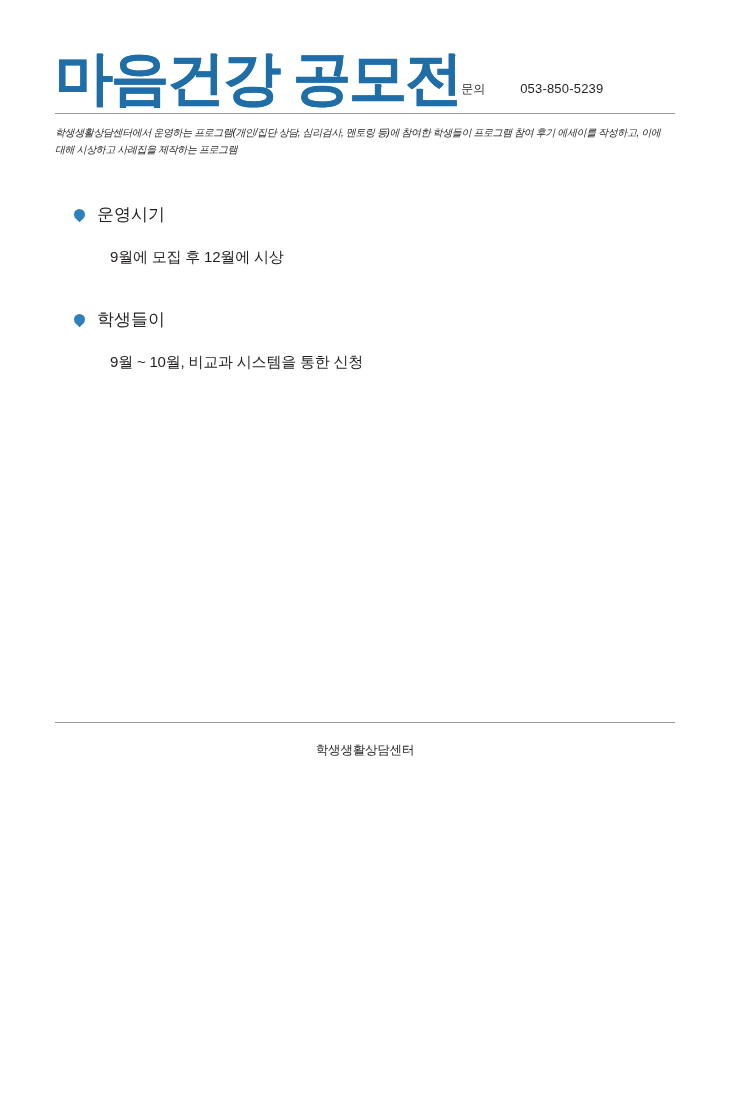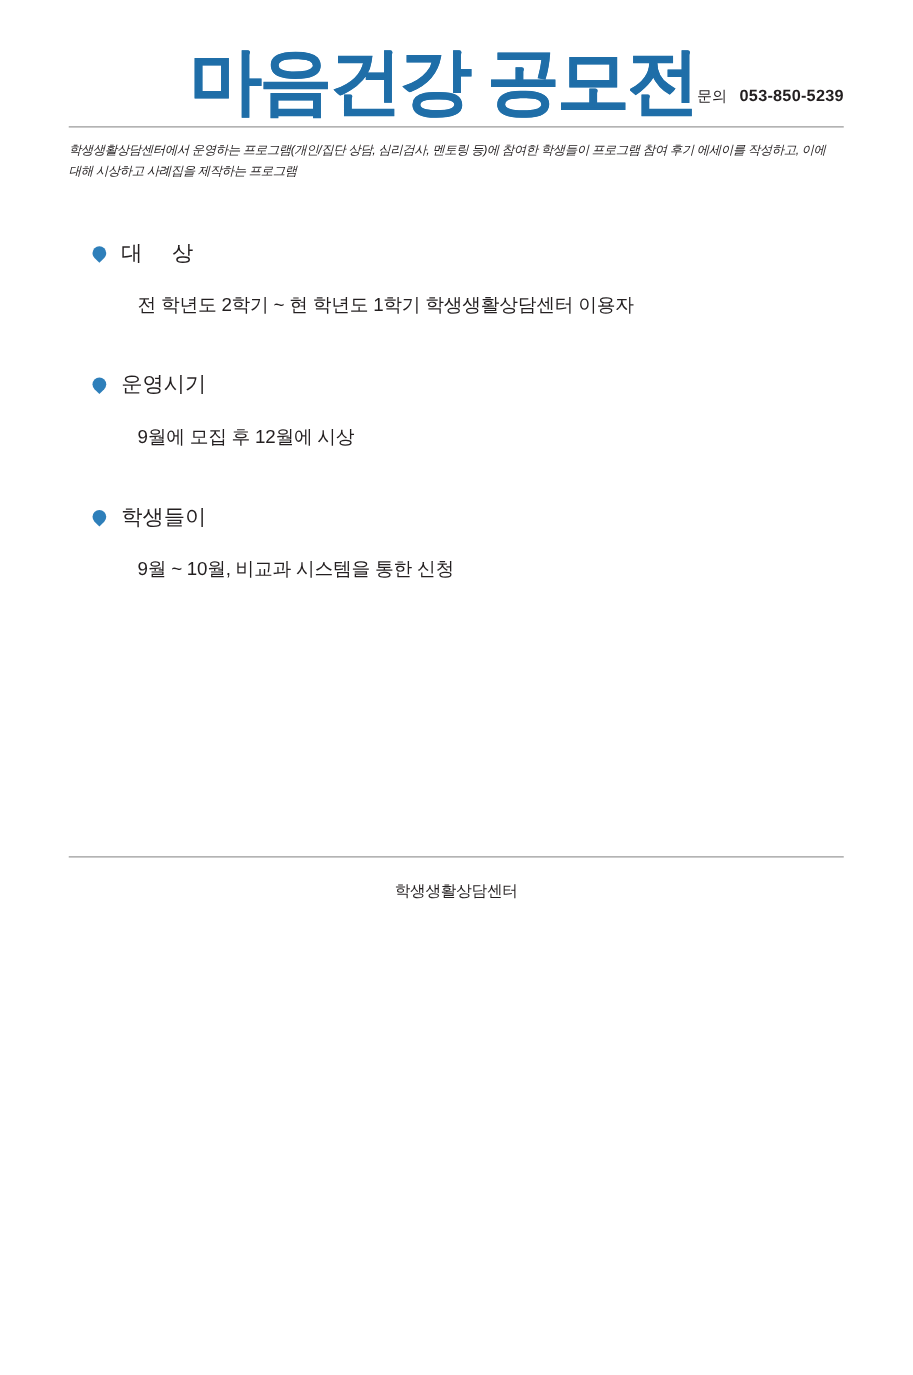--- a/index.html
+++ b/index.html
@@ -20,22 +20,22 @@
     height: 1100px;
     box-sizing: border-box;
     padding: 0 55px;
     position: relative;
   }
 
   
   .header {
     display: flex;
     align-items: flex-end;
-    justify-content: flex-end;
-    padding-top: 36px;
+    justify-content: flex-start;
+    padding-top: 48px;
     padding-bottom: 6px;
   }
   .title {
     font-size: 58px;
     font-weight: 700;
     letter-spacing: -2px;
     color: #1f6ea8;
     line-height: 1.02;
     white-space: nowrap;
     -webkit-text-stroke: 0.4px #1f6ea8;
@@ -47,23 +47,24 @@
     padding-bottom: 9px;
     white-space: nowrap;
   }
   .contact-label {
     font-size: 12px;
     font-weight: 400;
     color: #231f20;
   }
   .contact-number {
     font-size: 13px;
-    font-weight: 700;
+    font-weight: 400;
     color: #231f20;
     letter-spacing: 0.2px;
+    margin-left: 25px;
   }
   .rule {
     border: 0;
     border-top: 1px solid #9a9a9a;
     margin: 0;
   }
 
   
   .intro {
     margin-top: 10px;
@@ -114,21 +115,21 @@
     letter-spacing: -0.2px;
     color: #231f20;
     line-height: 1.5;
   }
 
   
   .footer {
     position: absolute;
     left: 55px;
     right: 55px;
-    top: 685px;
+    top: 722px;
   }
   .footer-rule {
     border: 0;
     border-top: 1px solid #9a9a9a;
     margin: 0;
   }
   .footer-text {
     margin-top: 19px;
     text-align: center;
     font-size: 12.5px;
@@ -148,27 +149,20 @@
       <span class="contact-number">053-850-5239</span>
     </div>
   </div>
 
   <hr class="rule">
 
   <p class="intro">학생생활상담센터에서 운영하는 프로그램(개인/집단 상담, 심리검사, 멘토링 등)에 참여한 학생들이 프로그램 참여 후기 에세이를 작성하고, 이에 대해 시상하고 사례집을 제작하는 프로그램</p>
 
   <div class="sections">
 
-    <div class="section">
-      <div class="section-head">
-        <span class="bullet"></span>
-        <span class="section-title">대     상</span>
-      </div>
-      <div class="section-body">전 학년도 2학기 ~ 현 학년도 1학기 학생생활상담센터 이용자</div>
-    </div>
 
     <div class="section">
       <div class="section-head">
         <span class="bullet"></span>
         <span class="section-title">운영시기</span>
       </div>
       <div class="section-body">9월에 모집 후 12월에 시상</div>
     </div>
 
     <div class="section">

